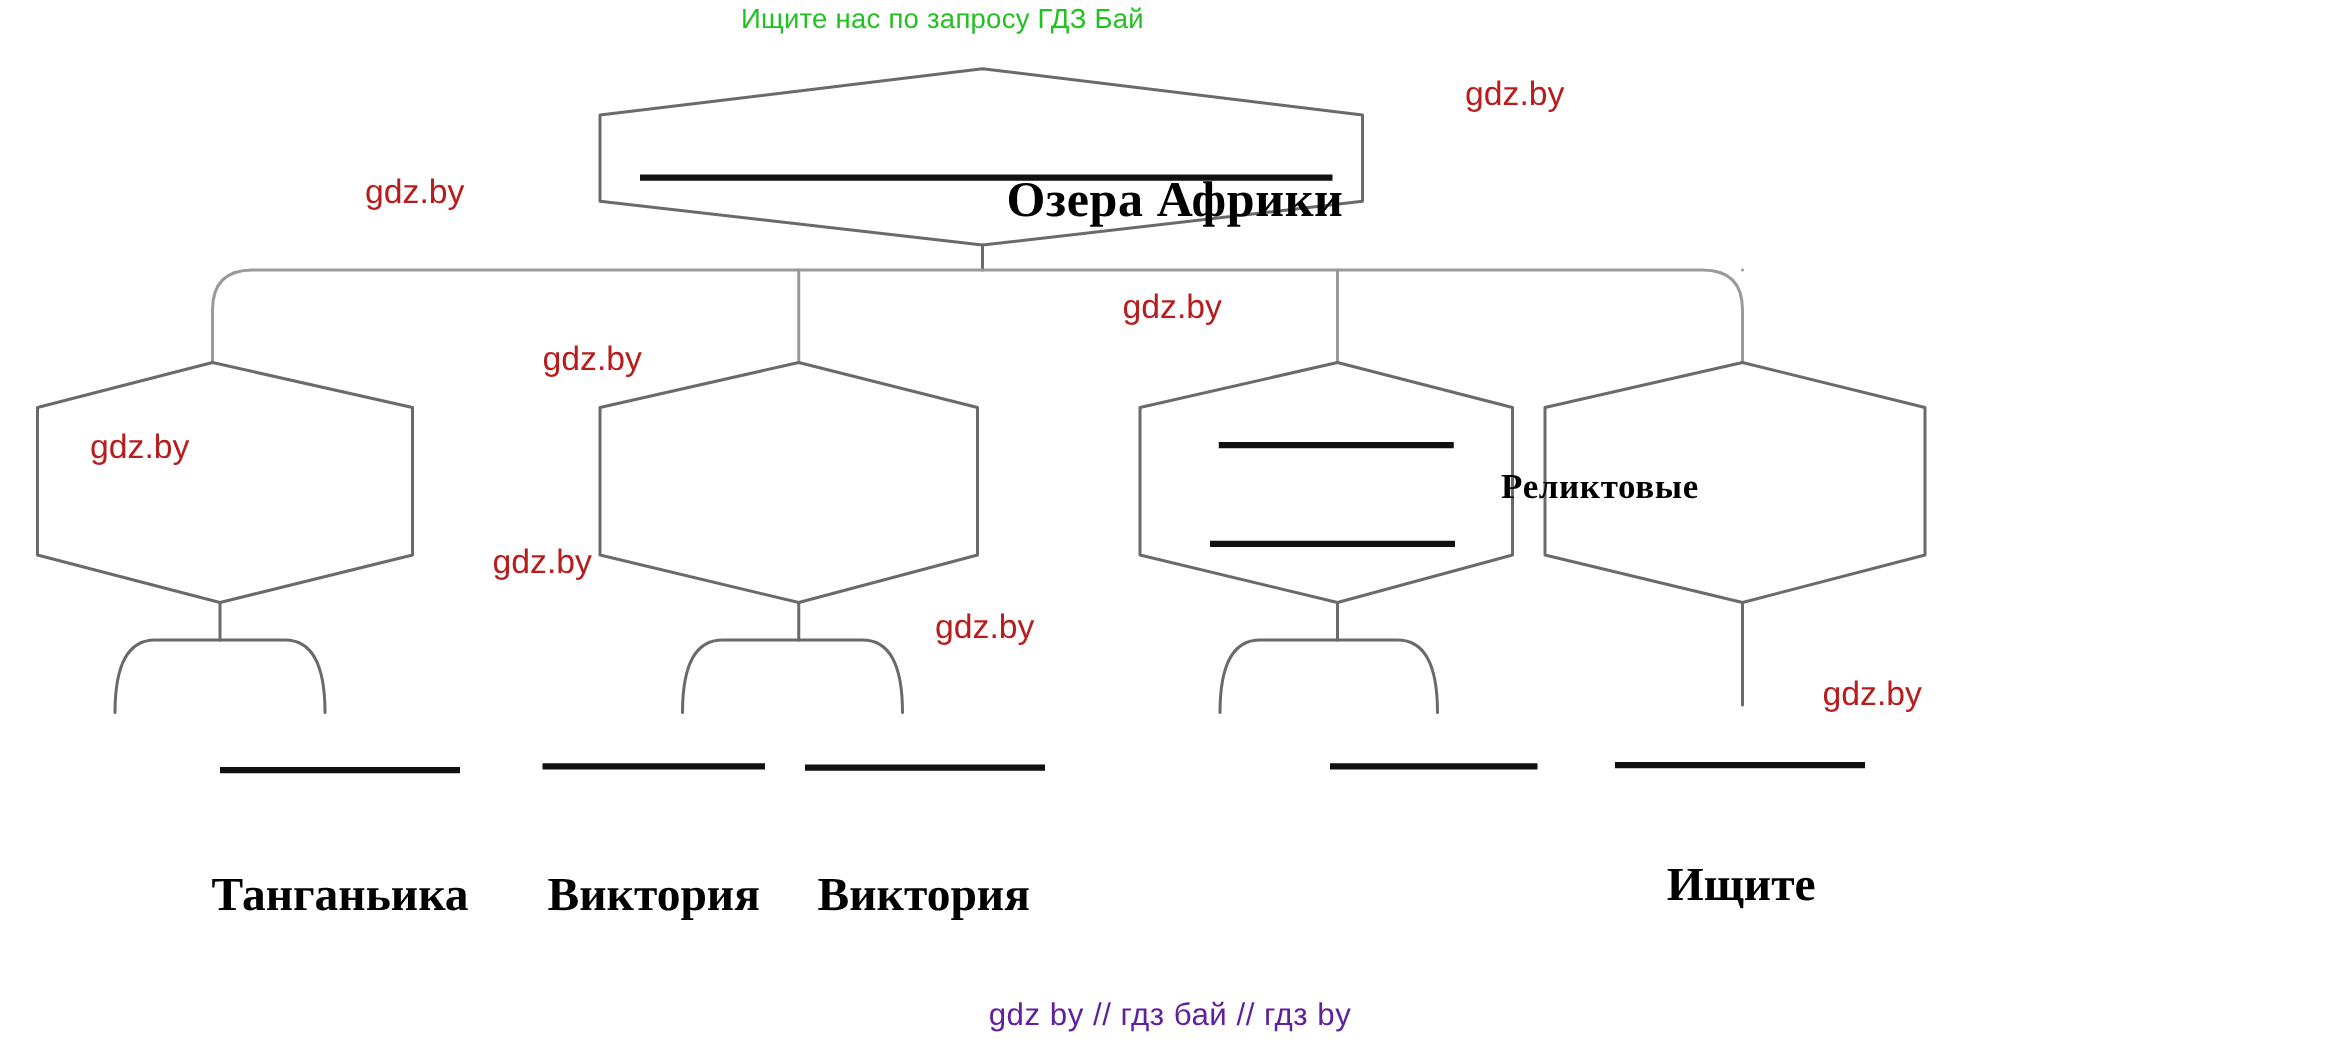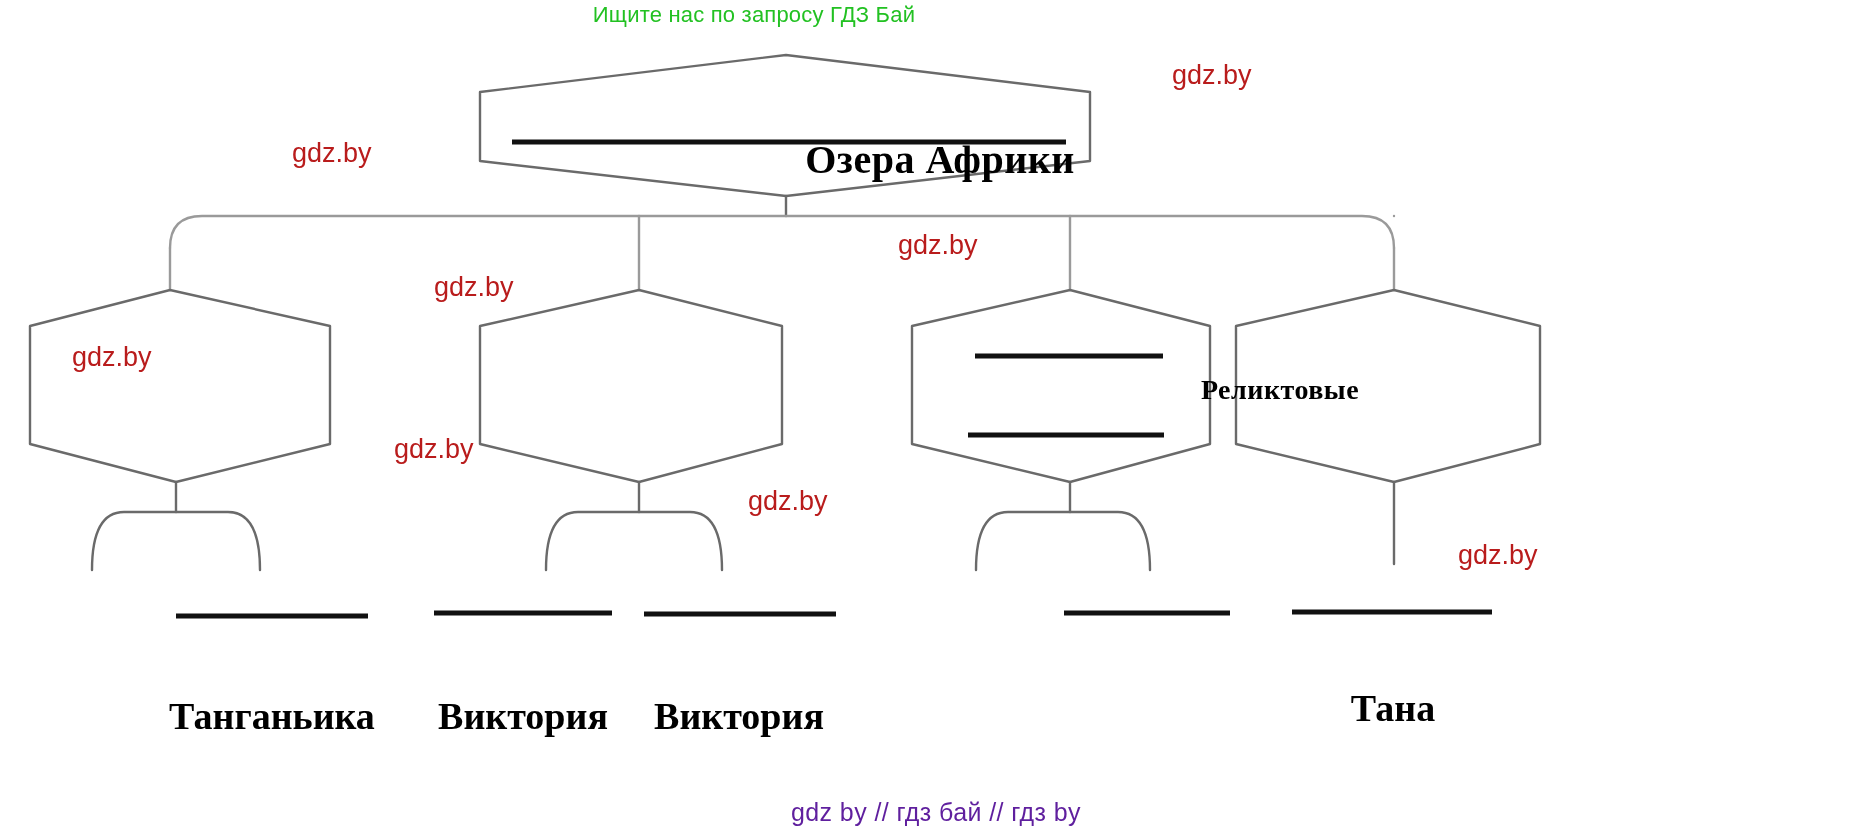--- a/index.html
+++ b/index.html
@@ -161,21 +161,21 @@
 
   <div class="abs node-title title-relic">Реликтовые</div>
 
   <div class="abs leaf-label" style="left:140px;width:264px;">Танганьика</div>
 
   <div class="abs leaf-label" style="left:420px;width:206px;">Виктория</div>
 
   <div class="abs leaf-label" style="left:636px;width:206px;">Виктория</div>
 
 
-  <div class="abs leaf-label" style="left:1288px;width:210px;top:686px;">Тана</div>
+  <div class="abs leaf-label" style="left:1288px;width:210px;top:686px;">Ищите</div>
 
   <div class="abs watermark" style="left:1172px;top:60px;">gdz.by</div>
   <div class="abs watermark" style="left:292px;top:138px;">gdz.by</div>
   <div class="abs watermark" style="left:898px;top:230px;">gdz.by</div>
   <div class="abs watermark" style="left:434px;top:272px;">gdz.by</div>
   <div class="abs watermark" style="left:72px;top:342px;">gdz.by</div>
   <div class="abs watermark" style="left:394px;top:434px;">gdz.by</div>
   <div class="abs watermark" style="left:748px;top:486px;">gdz.by</div>
   <div class="abs watermark" style="left:1458px;top:540px;">gdz.by</div>
 

